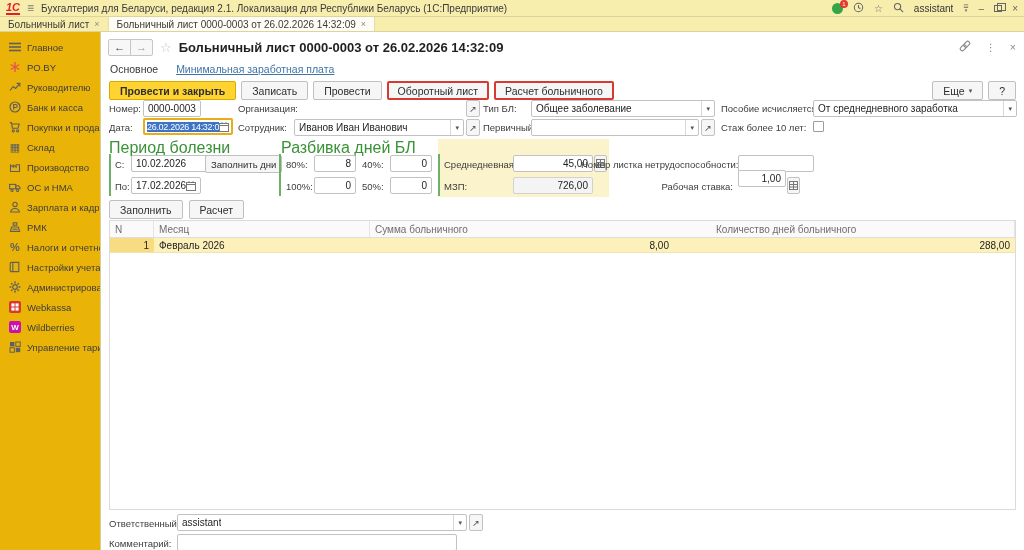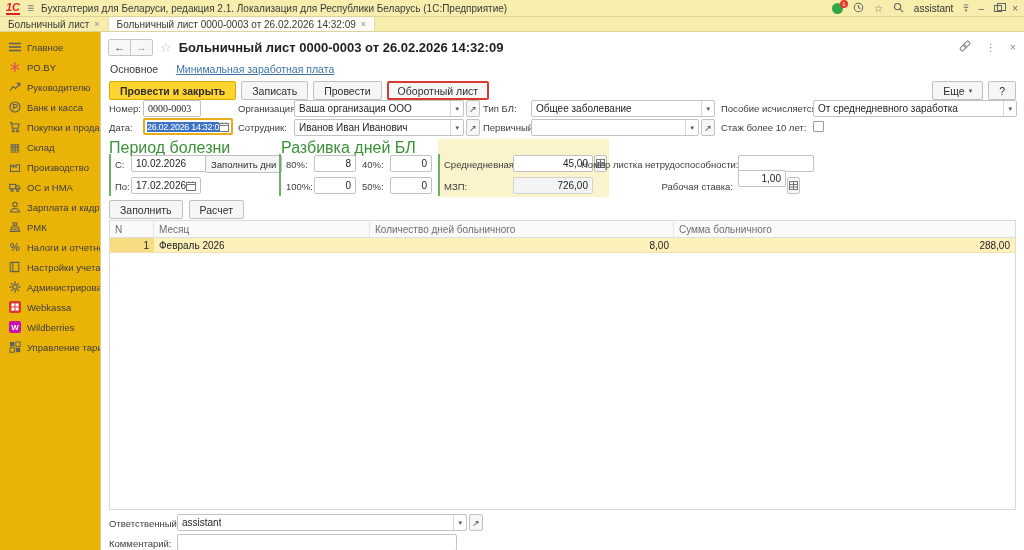--- a/index.html
+++ b/index.html
@@ -303,40 +303,37 @@
     <div class="navrow">
       <span class="nl">Основное</span>
       <span class="nlink">Минимальная заработная плата</span>
     </div>
 
     <div class="cmd">
       <span class="btn primary">Провести и закрыть</span>
       <span class="btn">Записать</span>
       <span class="btn">Провести</span>
       <span class="btn hl">Оборотный лист</span>
+      <span class="btn hl">Расчет больничного</span>
       <span class="cmd-r">
         <span class="btn">
             <span>Еще</span>
             <span class="caret">▾</span>
           </span>
         <span class="btn">?</span>
       </span>
     </div>
 
     <div class="form">
       <span class="lbl" style="left:8px;top:5px;">Номер:</span>
-      <div class="inp" style="left:42px;top:2px;width:58px;font-family:Liberation Serif, serif;">
+      <div class="inp" style="left:42px;top:2px;width:58px;">
           <span class="v">0000-0003</span>
         </div>
 
       <span class="lbl" style="left:137px;top:5px;">Организация:</span>
-      <div class="inp" style="left:193px;top:2px;width:170px;">
-          <span class="v">Ваша организация ООО</span>
-          <span class="dd">▾</span>
-        </div>
       <span class="ob" style="left:365px;top:2px;">↗</span>
 
       <span class="lbl" style="left:382px;top:5px;">Тип БЛ:</span>
       <div class="inp" style="left:430px;top:2px;width:184px;">
           <span class="v">Общее заболевание</span>
           <span class="dd">▾</span>
         </div>
 
       <span class="lbl" style="left:620px;top:5px;">Пособие исчисляется:</span>
       <div class="inp" style="left:712px;top:2px;width:204px;">
@@ -462,22 +459,22 @@
 
     <div class="tbtns">
       <span class="btn">Заполнить</span>
       <span class="btn">Расчет</span>
     </div>
 
     <div class="tbl">
       <div class="thead">
         <span class="th w1">N</span>
         <span class="th w2">Месяц</span>
+        <span class="th w4">Сумма больничного</span>
         <span class="th w3">Количество дней больничного</span>
-        <span class="th w4">Сумма больничного</span>
       </div>
       <div class="trow">
         <span class="td w1 rnum c1">1</span>
         <span class="td w2">Февраль 2026</span>
         <span class="td w3 rnum">8,00</span>
         <span class="td w4 rnum">288,00</span>
       </div>
       <div class="tbody"></div>
     </div>
 

